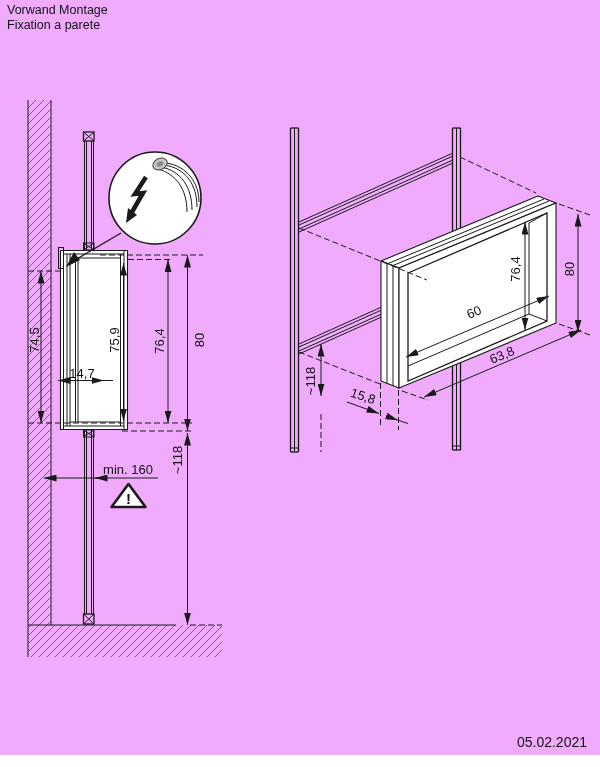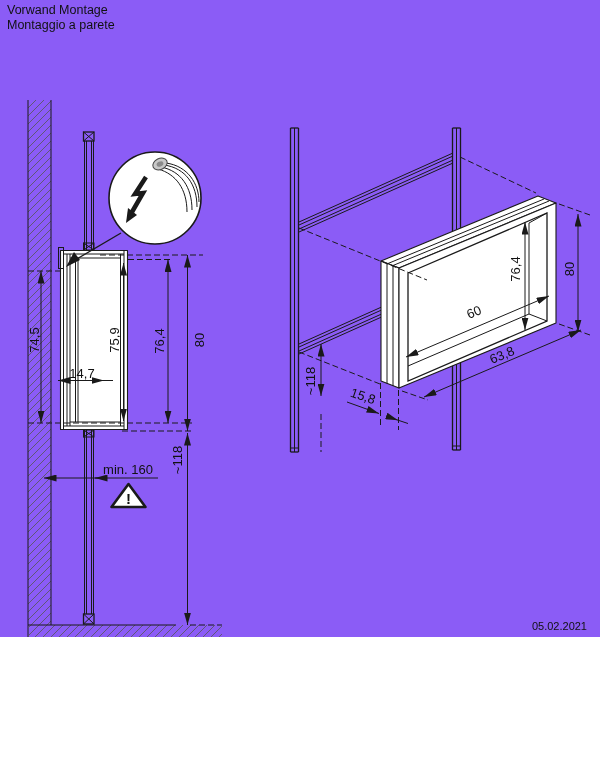--- a/index.html
+++ b/index.html
@@ -1,37 +1,37 @@
 <!DOCTYPE html>
 <html><head>
 <meta charset="utf-8">
 <style>
   html,body{margin:0;padding:0;background:#fff;}
-  .page{position:relative;width:600px;height:637px;background:#8b5cf6;overflow:hidden;
+  .page{position:relative;width:600px;height:755px;background:#f0abfc;overflow:hidden;
         font-family:"Liberation Sans",sans-serif;color:#111;}
   .titleblock{position:absolute;left:7px;top:3px;font-size:12.5px;line-height:14.5px;color:#111;}
-  .dateblock{position:absolute;right:13px;bottom:5px;font-size:11px;color:#111;margin-left:25px;}
+  .dateblock{position:absolute;right:13px;bottom:5px;font-size:14px;color:#111;margin-left:25px;}
   svg text.dim{font-family:"Liberation Sans",sans-serif;font-size:13px;fill:#111;
                text-anchor:middle;dominant-baseline:central;}
   svg text.warn{font-family:"Liberation Sans",sans-serif;font-size:15px;font-weight:bold;fill:#111;
                 text-anchor:middle;}
   .ln{stroke:#1a1a1a;stroke-width:1;fill:none;}
   .ln2{stroke:#1a1a1a;stroke-width:1.3;fill:none;}
   .dash{stroke:#1a1a1a;stroke-width:1;fill:none;stroke-dasharray:6 3;}
   .wht{fill:#ffffff;stroke:#1a1a1a;stroke-width:1.1;stroke-linejoin:round;}
   .dimln{stroke:#1a1a1a;stroke-width:1;fill:none;}
 </style>
 </head>
 <body>
 
 <div class="page">
 
   <div class="titleblock">
     <div>Vorwand Montage</div>
-    <div>Montaggio a parete</div>
+    <div>Fixation a parete</div>
   </div>
 
   <svg width="600" height="767" viewBox="0 0 600 767">
     <defs>
       <pattern id="hatch" width="8" height="8" patternUnits="userSpaceOnUse">
         <path d="M-1,9 L9,-1" stroke="#555" stroke-width="0.8"></path>
       </pattern>
       <marker id="aE" markerUnits="userSpaceOnUse" markerWidth="13" markerHeight="7" refX="12.5" refY="3.5" orient="auto">
         <path d="M0,0 L12.5,3.5 L0,7 Z" fill="#1a1a1a"></path>
       </marker>

